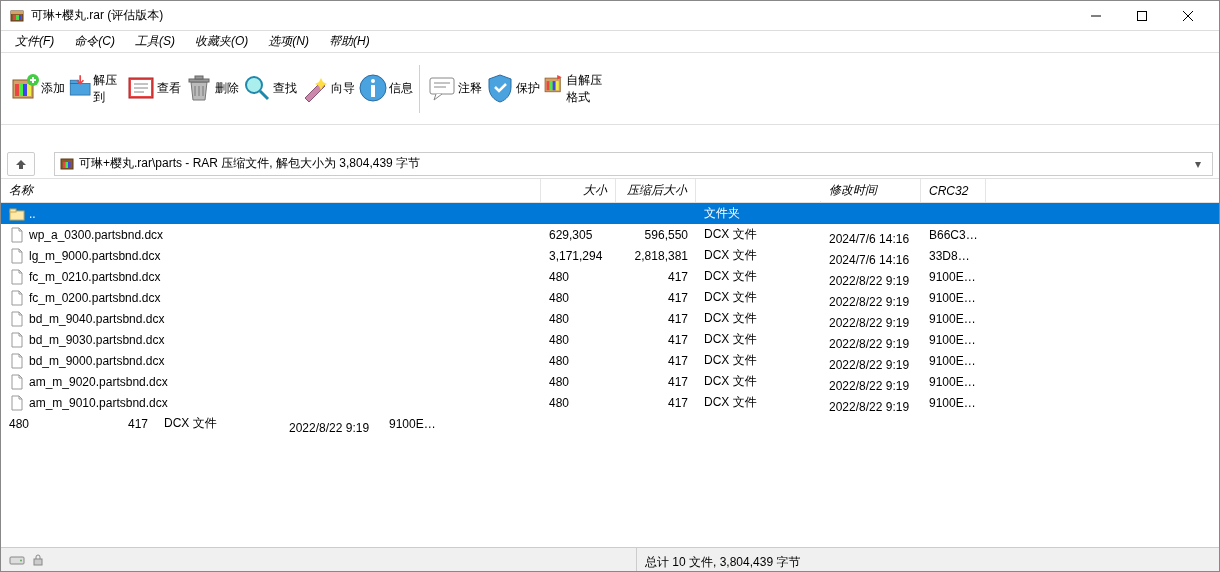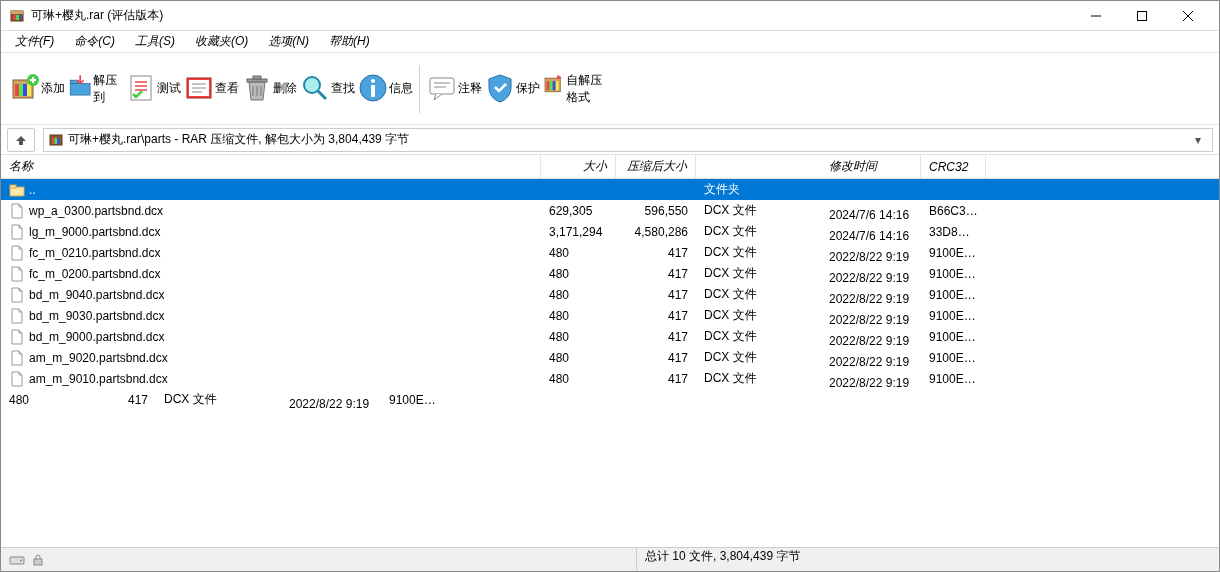--- a/index.html
+++ b/index.html
@@ -17,21 +17,21 @@
 .menu-item { padding: 2px 10px; cursor: pointer; font-style: italic; }
 
 
 .toolbar { height: 72px; background: #fff; display: flex; align-items: center; padding: 4px 8px; border-bottom: 1px solid #e0e0e0; gap: 2px; }
 .tool-btn { width: 56px; height: 64px; display: flex; flex-direction: row; align-items: center; justify-content: center; cursor: pointer; border-radius: 3px; }
 .tool-btn .icon { width: 32px; height: 32px; margin-bottom: 2px; }
 .tool-btn .label { font-size: 12px; color: #000; }
 .tool-sep { width: 1px; height: 48px; background: #d0d0d0; margin: 0 4px; }
 
 
-.addressbar { height: 30px; background: #fff; display: flex; align-items: center; padding: 2px 6px; border-bottom: 1px solid #e0e0e0; gap: 8px; }
+.addressbar { height: 30px; background: #fff; display: flex; align-items: center; padding: 2px 6px; border-bottom: 1px solid #e0e0e0; gap: 19px; margin-top: 24px; }
 .up-btn { width: 28px; height: 24px; display: flex; align-items: center; justify-content: center; border: 1px solid #ccc; border-radius: 2px; cursor: pointer; background: #fdfdfd; }
 .addr-box { flex: 1; height: 24px; border: 1px solid #ccc; display: flex; align-items: center; padding: 0 4px; gap: 4px; background: #fff; }
 .addr-box .dropdown { width: 20px; text-align: center; cursor: pointer; color: #555; }
 .addr-box .path { flex: 1; color: #000; }
 
 
 .headers { height: 24px; display: flex; align-items: center; border-bottom: 1px solid #e0e0e0; background: #fff; }
 .col { padding: 0 8px; border-right: 1px solid #e5e5e5; height: 100%; display: flex; align-items: center; cursor: pointer; overflow: hidden; white-space: nowrap; font-style: italic; }
 .col.name { flex: 0 0 540px; }
 .col.size { flex: 0 0 75px; justify-content: flex-end; }
@@ -47,21 +47,21 @@
 .cell { padding: 0 8px; overflow: hidden; white-space: nowrap; text-overflow: ellipsis; }
 .cell.name { flex: 0 0 540px; display: flex; align-items: center; gap: 4px; }
 .cell.size { flex: 0 0 75px; text-align: left; }
 .cell.packed { flex: 0 0 80px; text-align: right; }
 .cell.type { flex: 0 0 125px; }
 .cell.modified { flex: 0 0 100px; margin-top: 8px; }
 .cell.crc { flex: 0 0 65px; }
 .file-icon { width: 16px; height: 16px; flex-shrink: 0; }
 
 
-.statusbar { height: 24px; border-top: 1px solid #ccc; display: flex; align-items: flex-start; background: #f0f0f0; }
+.statusbar { height: 24px; border-top: 1px solid #ccc; display: flex; align-items: flex-end; background: #f0f0f0; }
 .status-left { width: 636px; display: flex; align-items: center; padding: 0 8px; gap: 6px; border-right: 1px solid #ccc; height: 100%; }
 .status-right { flex: 1; padding: 0 8px; display: flex; align-items: center; }
 .disk-icon { width: 16px; height: 12px; }
 
 svg { display: block; }
 </style>
 </head>
 <body>
 
 <div class="titlebar">
@@ -125,30 +125,20 @@
           <rect x="4" y="14" width="24" height="14" fill="#4aa3df" stroke="#2a6da3"></rect>
           <rect x="4" y="10" width="10" height="4" fill="#4aa3df" stroke="#2a6da3"></rect>
           <path d="M16 4v10M12 10l4 4 4-4" stroke="#e44" stroke-width="2" fill="none"></path>
         </svg>
       </span>
     <span class="label">解压到</span>
   </div>
   <div class="tool-btn">
     <span class="icon">
         <svg viewBox="0 0 32 32">
-          <rect x="6" y="4" width="20" height="24" fill="#fff" stroke="#888"></rect>
-          <path d="M10 10h12M10 14h12M10 18h12" stroke="#e44" stroke-width="1.5"></path>
-          <path d="M8 22l3 3 6-6" stroke="#4c4" stroke-width="2.5" fill="none"></path>
-        </svg>
-      </span>
-    <span class="label">测试</span>
-  </div>
-  <div class="tool-btn">
-    <span class="icon">
-        <svg viewBox="0 0 32 32">
           <rect x="4" y="6" width="24" height="20" fill="#e44" stroke="#a22"></rect>
           <rect x="6" y="8" width="20" height="16" fill="#fff"></rect>
           <path d="M9 12h14M9 16h14M9 20h10" stroke="#888"></path>
         </svg>
       </span>
     <span class="label">查看</span>
   </div>
   <div class="tool-btn">
     <span class="icon">
         <svg viewBox="0 0 32 32">
@@ -161,20 +151,29 @@
     <span class="label">删除</span>
   </div>
   <div class="tool-btn">
     <span class="icon">
         <svg viewBox="0 0 32 32">
           <circle cx="13" cy="13" r="8" fill="#aee" stroke="#28a" stroke-width="2"></circle>
           <path d="M19 19l8 8" stroke="#28a" stroke-width="3"></path>
         </svg>
       </span>
     <span class="label">查找</span>
+  </div>
+  <div class="tool-btn">
+    <span class="icon">
+        <svg viewBox="0 0 32 32">
+          <path d="M6 26L22 10l4 4L10 30z" fill="#c8a" stroke="#857"></path>
+          <path d="M22 6l2 4 4 2-4 2-2 4-2-4-4-2 4-2z" fill="#fd4"></path>
+        </svg>
+      </span>
+    <span class="label">向导</span>
   </div>
   <div class="tool-btn">
     <span class="icon">
         <svg viewBox="0 0 32 32">
           <circle cx="16" cy="16" r="13" fill="#4aa3df" stroke="#2a6da3"></circle>
           <circle cx="16" cy="9" r="2" fill="#fff"></circle>
           <rect x="14" y="13" width="4" height="12" fill="#fff"></rect>
         </svg>
       </span>
     <span class="label">信息</span>
@@ -281,21 +280,21 @@
         <div class="cell name">
           <span class="file-icon">
             <svg viewBox="0 0 16 16">
               <path d="M3 1h7l3 3v11H3z" fill="#fff" stroke="#999"></path>
               <path d="M10 1v3h3" fill="none" stroke="#999"></path>
             </svg>
           </span>
           <span>lg_m_9000.partsbnd.dcx</span>
         </div>
         <div class="cell size">3,171,294</div>
-        <div class="cell packed">4,580,286</div>
+        <div class="cell packed">2,818,381</div>
         <div class="cell type">DCX 文件</div>
         <div class="cell modified">2024/7/6 14:16</div>
         <div class="cell crc">33D8D1...</div>
       </div>
       <div class="row">
         <div class="cell name">
           <span class="file-icon">
             <svg viewBox="0 0 16 16">
               <path d="M3 1h7l3 3v11H3z" fill="#fff" stroke="#999"></path>
               <path d="M10 1v3h3" fill="none" stroke="#999"></path>

